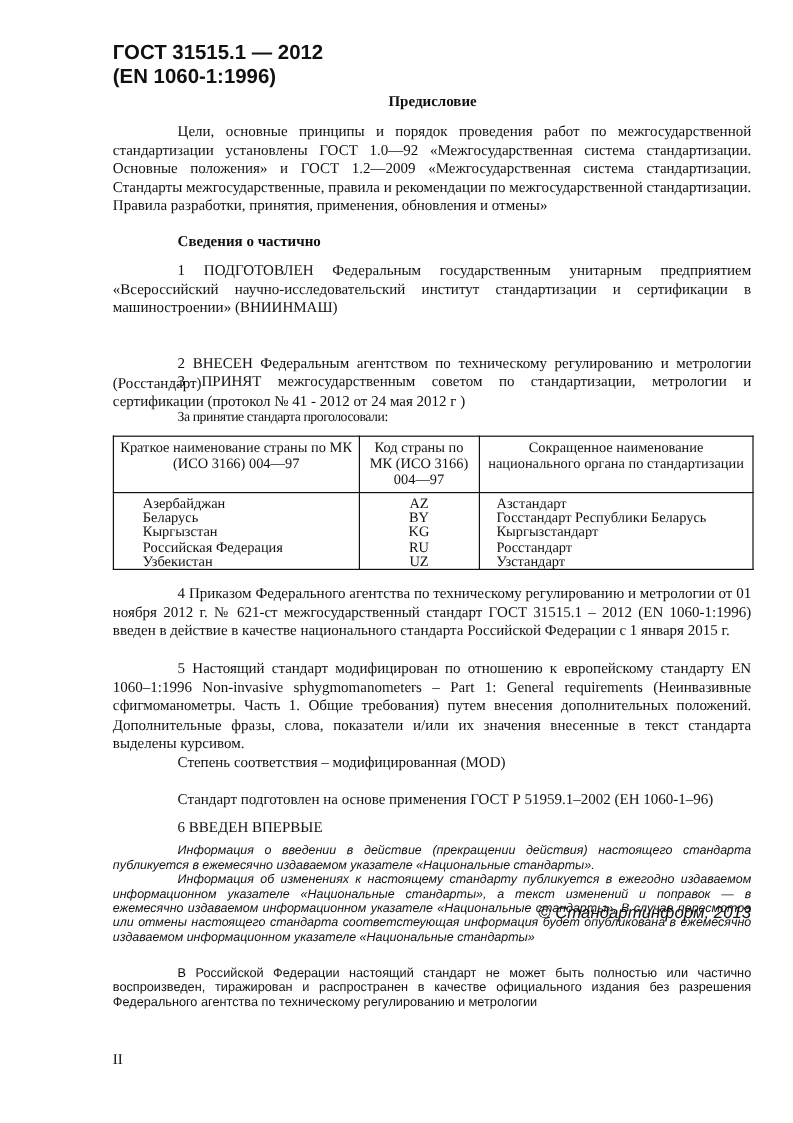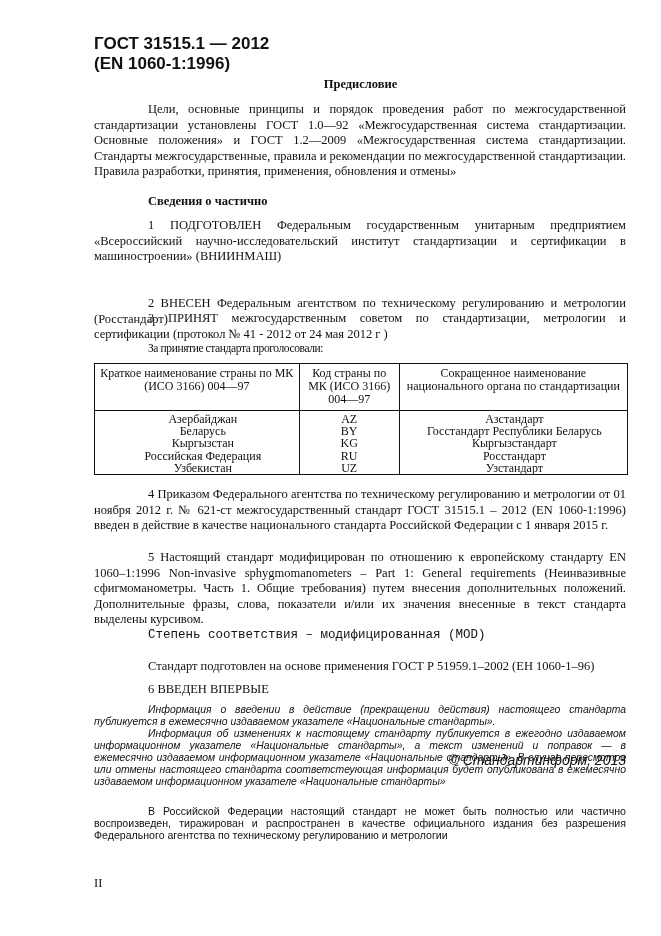--- a/index.html
+++ b/index.html
@@ -76,21 +76,20 @@
     table.members thead th {
       border-top: 1.5px solid #111;
       border-bottom: 1.5px solid #111;
       text-align: center;
       padding: 3px 2px 2px 2px;
       height: 41px;
     }
     table.members tbody td {
       padding: 12px;
       border-bottom: 1.5px solid #111;
-      text-align: center;
     }
     .col1 { width: 200px; }
     .col2 { width: 112px; }
     .col3 { width: 218px; }
     .cell-lines div { height: 12.2px; line-height: 12.2px; white-space: nowrap; }
     .c1 { padding-left: 24px !important; }
     .c2 { text-align: center; }
     .c3 { padding-left: 14px !important; }
     tbody tr td { padding-top: 2px !important; padding-bottom: 0 !important; }
 
@@ -179,21 +178,21 @@
         <div>Кыргызстандарт</div>
         <div>Росстандарт</div>
         <div>Узстандарт</div>
       </td>
     </tr>
   </tbody>
 </table>
 
 <div class="abs para" style="top:487px;">4 Приказом Федерального агентства по техническому регулированию и метрологии от 01 ноября 2012 г. № 621-ст межгосударственный стандарт ГОСТ 31515.1 – 2012 (EN 1060-1:1996) введен в действие в качестве национального стандарта Российской Федерации с 1 января 2015 г.</div>
 <div class="abs para" style="top:550px;">5 Настоящий стандарт модифицирован по отношению к европейскому стандарту EN 1060–1:1996 Non-invasive sphygmomanometers – Part 1: General requirements (Неинвазивные сфигмоманометры. Часть 1. Общие требования) путем внесения дополнительных положений. Дополнительные фразы, слова, показатели и/или их значения внесенные в текст стандарта выделены курсивом.</div>
-<div class="abs para para-indent-only" style="top:628px;font-family:Liberation Mono, monospace;">Степень соответствия – модифицированная (MOD)</div>
+<div class="abs para para-indent-only" style="top:628px;">Степень соответствия – модифицированная (MOD)</div>
 <div class="abs para para-indent-only" style="top:659px;">Стандарт подготовлен на основе применения ГОСТ Р 51959.1–2002 (ЕН 1060-1–96)</div>
 <div class="abs para para-indent-only" style="top:682px;">6 ВВЕДЕН ВПЕРВЫЕ</div>
 
 <div class="abs info-block" style="top:704px;">Информация о введении в действие (прекращении действия) настоящего стандарта публикуется в ежемесячно издаваемом указателе «Национальные стандарты».</div>
 <div class="abs info-block" style="top:728px;">Информация об изменениях к настоящему стандарту публикуется в ежегодно издаваемом информационном указателе «Национальные стандарты», а текст изменений и поправок — в ежемесячно издаваемом информационном указателе «Национальные стандарты». В случае пересмотра или отмены настоящего стандарта соответстеующая информация будет опубликована в ежемесячно издаваемом информационном указателе «Национальные стандарты»</div>
 
 <div class="abs copyright">© Стандартинформ, 2013</div>
 <div class="abs rights">В Российской Федерации настоящий стандарт не может быть полностью или частично воспроизведен, тиражирован и распространен в качестве официального издания без разрешения Федерального агентства по техническому регулированию и метрологии</div>
 
 <div class="abs page-number">II</div>

